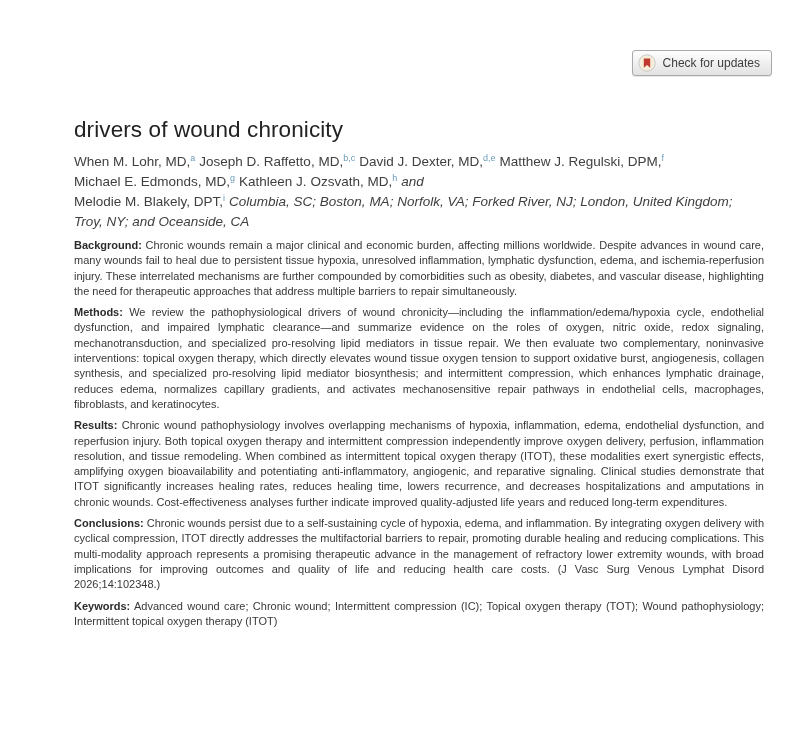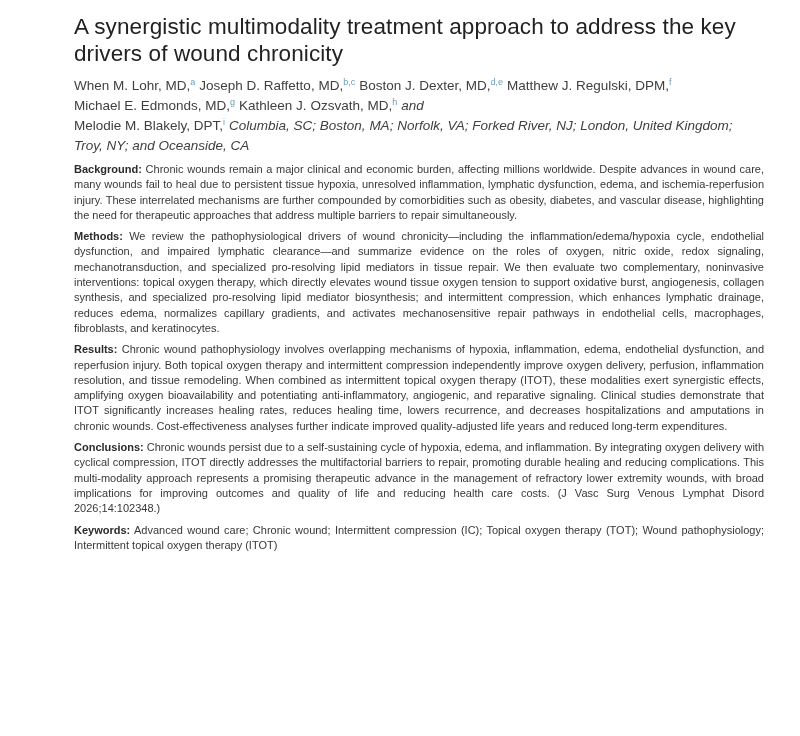--- a/index.html
+++ b/index.html
@@ -84,27 +84,38 @@
   .sec .label {
     font-weight: bold;
     color: #2b2b2b;
   }
 </style>
 </head>
 <body>
 
 <div class="page">
 
+  <div class="badge-row">
+    <div class="check-badge">
+      <span>
+        <svg width="18" height="18" viewBox="0 0 18 18">
+          <circle cx="9" cy="9" r="8.2" fill="#f6eed9" stroke="#c9c9c9" stroke-width="1"></circle>
+          <path d="M5.8 4.4 h6.4 v9.4 l-3.2 -2.7 l-3.2 2.7 Z" fill="#c0392f"></path>
+        </svg>
+      </span>
+      <span>Check for updates</span>
+    </div>
+  </div>
 
   <div class="content">
 
-    <h1 class="title"><span>A synergistic multimodality treatment approach to address the key</span><br><span>drivers of wound chronicity</span></h1>
+    <h1 class="title"><br><span>drivers of wound chronicity</span></h1>
 
     <div class="authors">
-      <div><span class="auth"><span>When M. Lohr, MD,</span><sup class="affil-sup">a</sup></span><span class="auth"><span>Joseph D. Raffetto, MD,</span><sup class="affil-sup">b,c</sup></span><span class="auth"><span>Boston J. Dexter, MD,</span><sup class="affil-sup">d,e</sup></span><span class="auth"><span>Matthew J. Regulski, DPM,</span><sup class="affil-sup">f</sup></span></div>
+      <div><span class="auth"><span>When M. Lohr, MD,</span><sup class="affil-sup">a</sup></span><span class="auth"><span>Joseph D. Raffetto, MD,</span><sup class="affil-sup">b,c</sup></span><span class="auth"><span>David J. Dexter, MD,</span><sup class="affil-sup">d,e</sup></span><span class="auth"><span>Matthew J. Regulski, DPM,</span><sup class="affil-sup">f</sup></span></div>
 
       <div><span class="auth"><span>Michael E. Edmonds, MD,</span><sup class="affil-sup">g</sup></span><span class="auth"><span>Kathleen J. Ozsvath, MD,</span><sup class="affil-sup">h</sup></span><span class="italic">and</span></div>
 
       <div><span class="auth"><span>Melodie M. Blakely, DPT,</span><sup class="affil-sup">i</sup></span><span class="italic">Columbia, SC; Boston, MA; Norfolk, VA; Forked River, NJ; London, United Kingdom; Troy, NY; and Oceanside, CA</span></div>
     </div>
 
 
     <p class="sec"><span class="label">Background:</span> <span>Chronic wounds remain a major clinical and economic burden, affecting millions worldwide. Despite advances in wound care, many wounds fail to heal due to persistent tissue hypoxia, unresolved inflammation, lymphatic dysfunction, edema, and ischemia-reperfusion injury. These interrelated mechanisms are further compounded by comorbidities such as obesity, diabetes, and vascular disease, highlighting the need for therapeutic approaches that address multiple barriers to repair simultaneously.</span></p>
 
     <p class="sec"><span class="label">Methods:</span> <span>We review the pathophysiological drivers of wound chronicity—including the inflammation/edema/hypoxia cycle, endothelial dysfunction, and impaired lymphatic clearance—and summarize evidence on the roles of oxygen, nitric oxide, redox signaling, mechanotransduction, and specialized pro-resolving lipid mediators in tissue repair. We then evaluate two complementary, noninvasive interventions: topical oxygen therapy, which directly elevates wound tissue oxygen tension to support oxidative burst, angiogenesis, collagen synthesis, and specialized pro-resolving lipid mediator biosynthesis; and intermittent compression, which enhances lymphatic drainage, reduces edema, normalizes capillary gradients, and activates mechanosensitive repair pathways in endothelial cells, macrophages, fibroblasts, and keratinocytes.</span></p>

